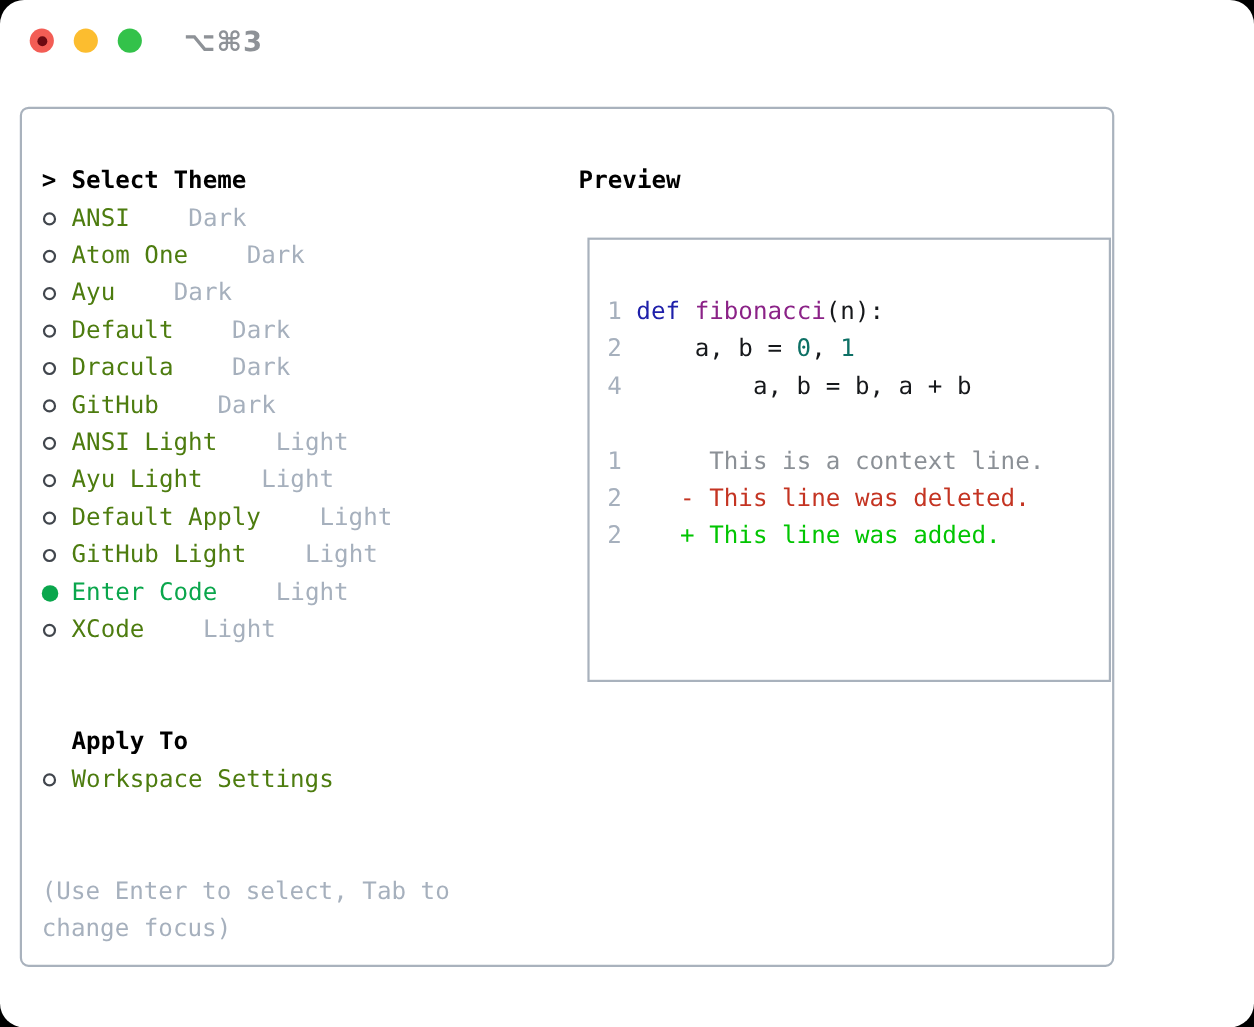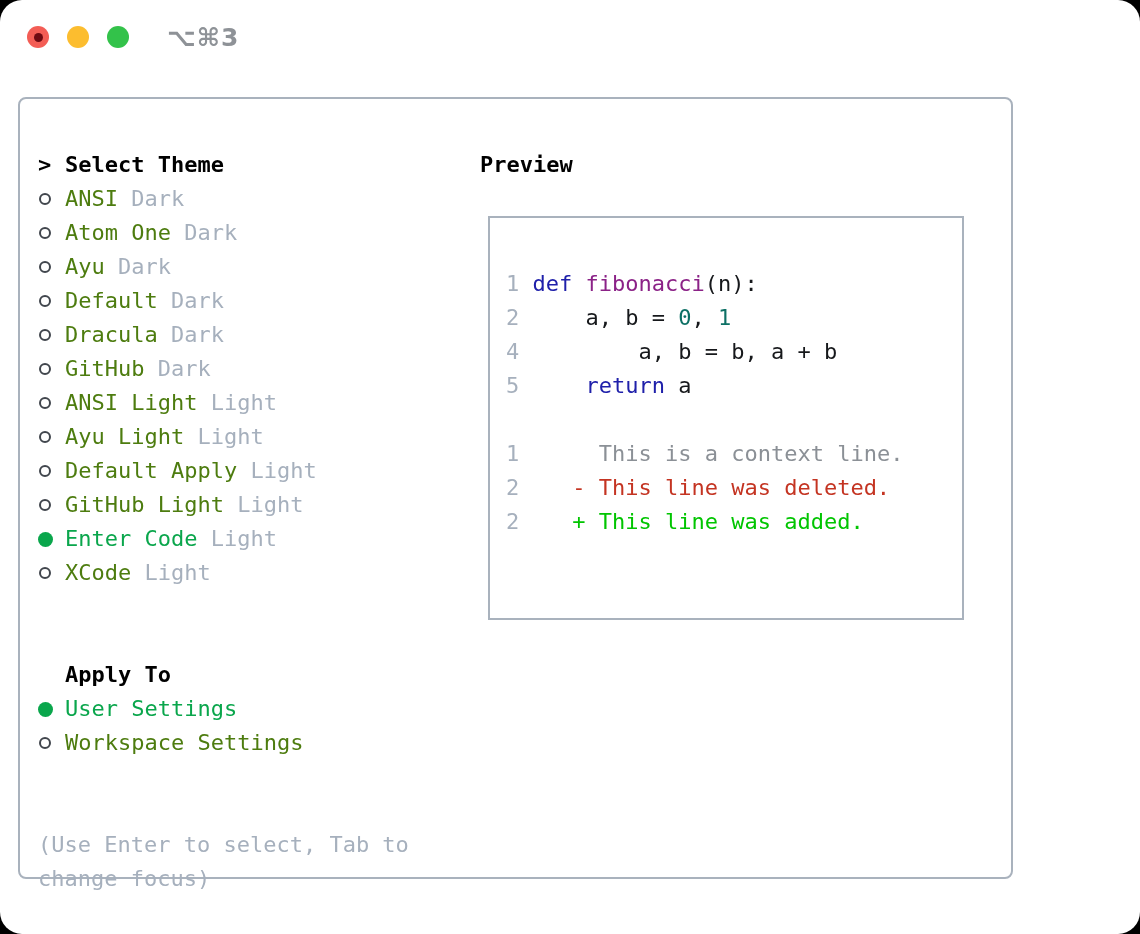--- a/index.html
+++ b/index.html
@@ -40,25 +40,25 @@
   .marker { display:inline-flex; width:27px; align-items:center; flex:none; }
   .prompt-glyph { font-weight:bold; color:#000; font-size:22px; }
   .circle {
     width:12px; height:12px; border-radius:50%;
     border:2px solid #41464d; background:transparent; margin-left:1px;
   }
   .circle.filled { border:none; width:15px; height:15px; background:#0aa64c; margin-left:0; }
   .header-text { font-weight:bold; color:#000; white-space:pre; }
   .name { color:#4d7c0f; white-space:pre; }
   .item.selected .name { color:#0aa64c; }
-  .tag { color:#a6b0bd; white-space:pre; }
+  .tag { color:#a6b0bd; white-space:pre;margin-left:40px; }
   .footer-line { color:#a6b0bd; }
 
   
-  .right-col { position:absolute; left:460px; top:49px; }
+  .right-col { position:absolute; left:506px; top:49px; }
   .preview-box {
     margin-left:8px; margin-top:34px;
     width:476px; height:404px;
     border:2px solid #a9b2bd; background:#fff;
     padding:49px 0 0 16px; overflow:hidden;
   }
   .crow { height:34px; line-height:34px; font-size:22px; white-space:pre; }
   .lnum { color:#a6b0bd; }
   .pad  { color:#a6b0bd; }
   .tok-plain   { color:#16181b; }
@@ -108,21 +108,20 @@
         </div>
 
       <div class="gap2"></div>
 
       <div class="row">
         <span class="marker"></span>
         <span class="header-text">Apply To</span>
       </div>
 
       <div id="apply-list">
-          <div class="row item selected"><span class="marker"><span class="circle filled"></span></span><span class="name">User Settings</span></div>
           <div class="row item"><span class="marker"><span class="circle"></span></span><span class="name">Workspace Settings</span></div>
         </div>
 
       <div class="gap2"></div>
 
       <div>
         <div class="row footer-line">(Use Enter to select, Tab to</div>
         <div class="row footer-line">change focus)</div>
       </div>
     </div>
@@ -130,21 +129,20 @@
     <div class="right-col">
       <div class="row">
         <span class="header-text">Preview</span>
       </div>
 
       <div class="preview-box">
         <div id="code-lines">
             <div class="crow"><span class="lnum">1</span><span class="tok-plain"> </span><span class="tok-keyword">def</span><span class="tok-plain"> </span><span class="tok-function">fibonacci</span><span class="tok-plain">(n):</span></div>
             <div class="crow"><span class="lnum">2</span><span class="tok-plain"> </span><span class="tok-plain">    a, b = </span><span class="tok-literal">0</span><span class="tok-plain">, </span><span class="tok-literal">1</span></div>
             <div class="crow"><span class="lnum">4</span><span class="tok-plain"> </span><span class="tok-plain">        a, b = b, a + b</span></div>
-            <div class="crow"><span class="lnum">5</span><span class="tok-plain"> </span><span class="tok-plain">    </span><span class="tok-keyword">return</span><span class="tok-plain"> a</span></div>
           </div>
         <div class="blank-row"></div>
         <div id="diff-lines">
             <div class="crow"><span class="lnum">1</span><span class="pad">      </span><span class="diff-context">This is a context line.</span></div>
             <div class="crow"><span class="lnum">2</span><span class="pad">    </span><span class="diff-deleted">- This line was deleted.</span></div>
             <div class="crow"><span class="lnum">2</span><span class="pad">    </span><span class="diff-added">+ This line was added.</span></div>
           </div>
       </div>
     </div>
 

